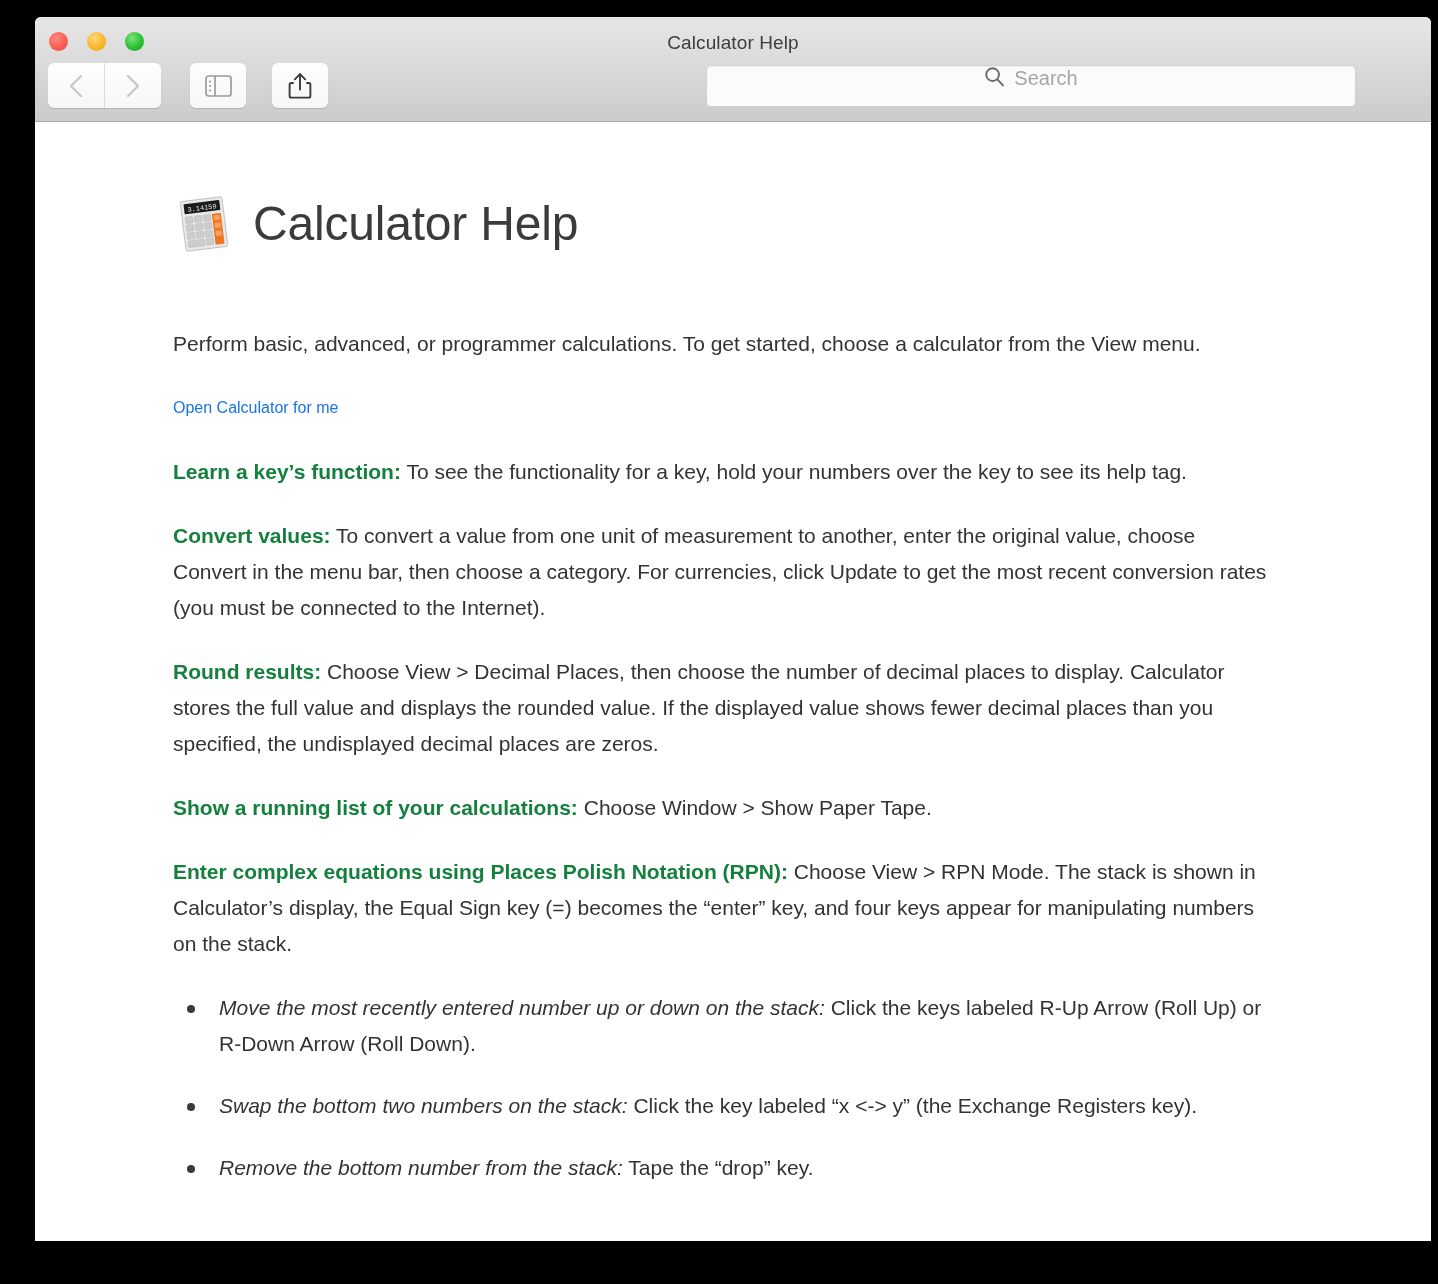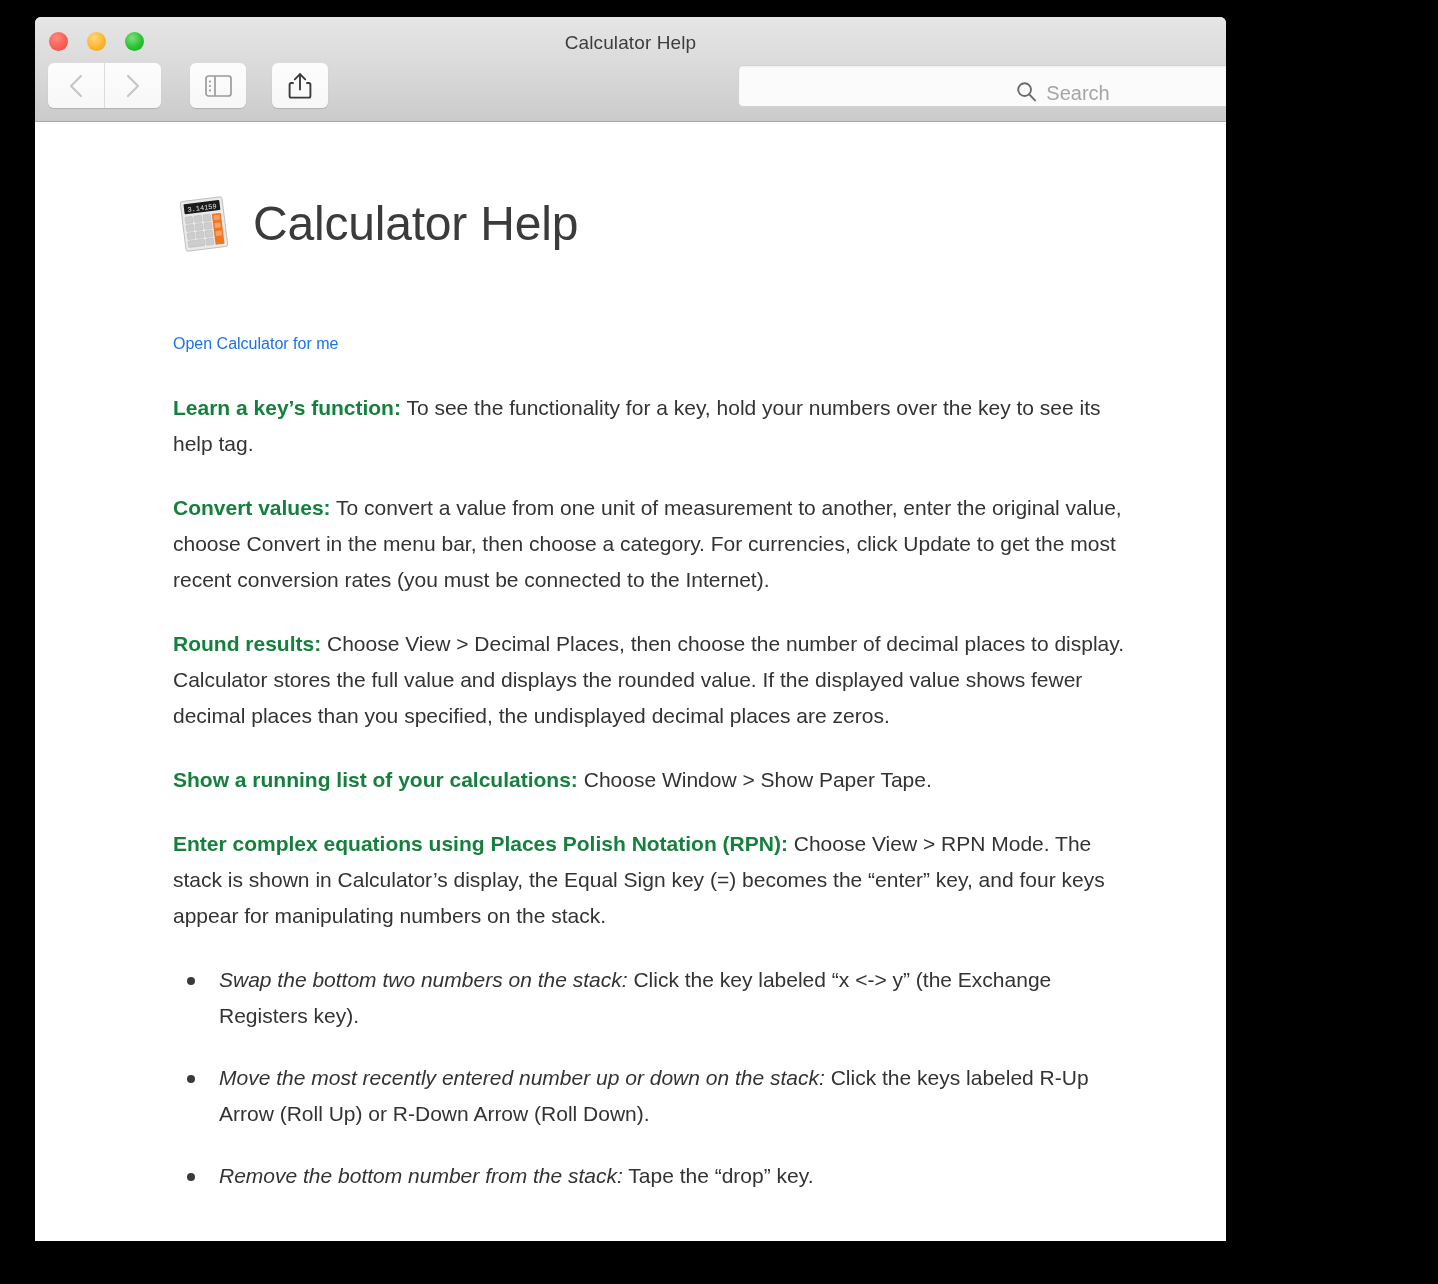--- a/index.html
+++ b/index.html
@@ -13,21 +13,21 @@
   body {
     font-family: "Liberation Sans", sans-serif;
     -webkit-font-smoothing: antialiased;
   }
 
   
   #window {
     position: absolute;
     left: 35px;
     top: 17px;
-    width: 1191px;
+    width: 1396px;
     height: 1224px;
     background: #ffffff;
     border-radius: 6px 6px 0 0;
     overflow: hidden;
   }
 
   
   #toolbar {
     position: relative;
     height: 105px;
@@ -95,30 +95,30 @@
     box-shadow: 0 1px 1px rgba(0,0,0,0.14);
   }
   .gap-a { width: 29px; }
   .gap-b { width: 26px; }
 
   .tb-btn svg { display: block; }
 
   
   #search-field {
     position: absolute;
-    left: 703px;
+    left: 671px;
     top: 48px;
     width: 650px;
     height: 42px;
     background: #fbfbfb;
     border: 1px solid #d2d2d2;
     border-radius: 5px;
     box-shadow: inset 0 1px 2px rgba(0,0,0,0.05);
     display: flex;
-    align-items: flex-end;
+    align-items: flex-start;
     justify-content: center;
     box-sizing: border-box;
   }
   .search-inner {
     display: flex;
     align-items: center;
     gap: 9px;
   }
   .search-placeholder {
     font-size: 20px;
@@ -302,20 +302,21 @@
                 <rect x="41.5" y="23.5" width="6" height="5" rx="0.8"></rect>
                 <rect x="41.5" y="31.5" width="6" height="5" rx="0.8"></rect>
                 <rect x="41.5" y="39.5" width="6" height="5" rx="0.8"></rect>
               </g>
             </g>
           </svg>
         </span>
         <h1 class="page-title">Calculator Help</h1>
       </div>
 
+      <p class="body">Perform basic, advanced, or programmer calculations. To get started, choose a calculator from the View menu.</p>
 
       <a class="link" href="#">Open Calculator for me</a>
 
       <p class="body">
         <b>Learn a key’s function:</b><span> To see the functionality for a key, hold your numbers over the key to see its help tag.</span>
       </p>
 
       <p class="body">
         <b>Convert values:</b><span> To convert a value from one unit of measurement to another, enter the original value, choose Convert in the menu bar, then choose a category. For currencies, click Update to get the most recent conversion rates (you must be connected to the Internet).</span>
       </p>
@@ -326,29 +327,29 @@
 
       <p class="body">
         <b>Show a running list of your calculations:</b><span> Choose Window &gt; Show Paper Tape.</span>
       </p>
 
       <p class="body">
         <b>Enter complex equations using Places Polish Notation (RPN):</b><span> Choose View &gt; RPN Mode. The stack is shown in Calculator’s display, the Equal Sign key (=) becomes the “enter” key, and four keys appear for manipulating numbers on the stack.</span>
       </p>
 
       <ul class="bullets">
+        <li>
+          <span class="dot"></span>
+          <i>Move the most recently entered number up or down on the stack:</i><span> Click the keys labeled R-Up Arrow (Roll Up) or R-Down Arrow (Roll Down).</span>
+        </li>
         <li>
           <span class="dot"></span>
           <i>Swap the bottom two numbers on the stack:</i><span> Click the key labeled “x &lt;-&gt; y” (the Exchange Registers key).</span>
         </li>
         <li>
           <span class="dot"></span>
-          <i>Move the most recently entered number up or down on the stack:</i><span> Click the keys labeled R-Up Arrow (Roll Up) or R-Down Arrow (Roll Down).</span>
-        </li>
-        <li>
-          <span class="dot"></span>
           <i>Remove the bottom number from the stack:</i><span> Tape the “drop” key.</span>
         </li>
       </ul>
 
     </div>
   </div>
 </div>
 
 </body></html>

